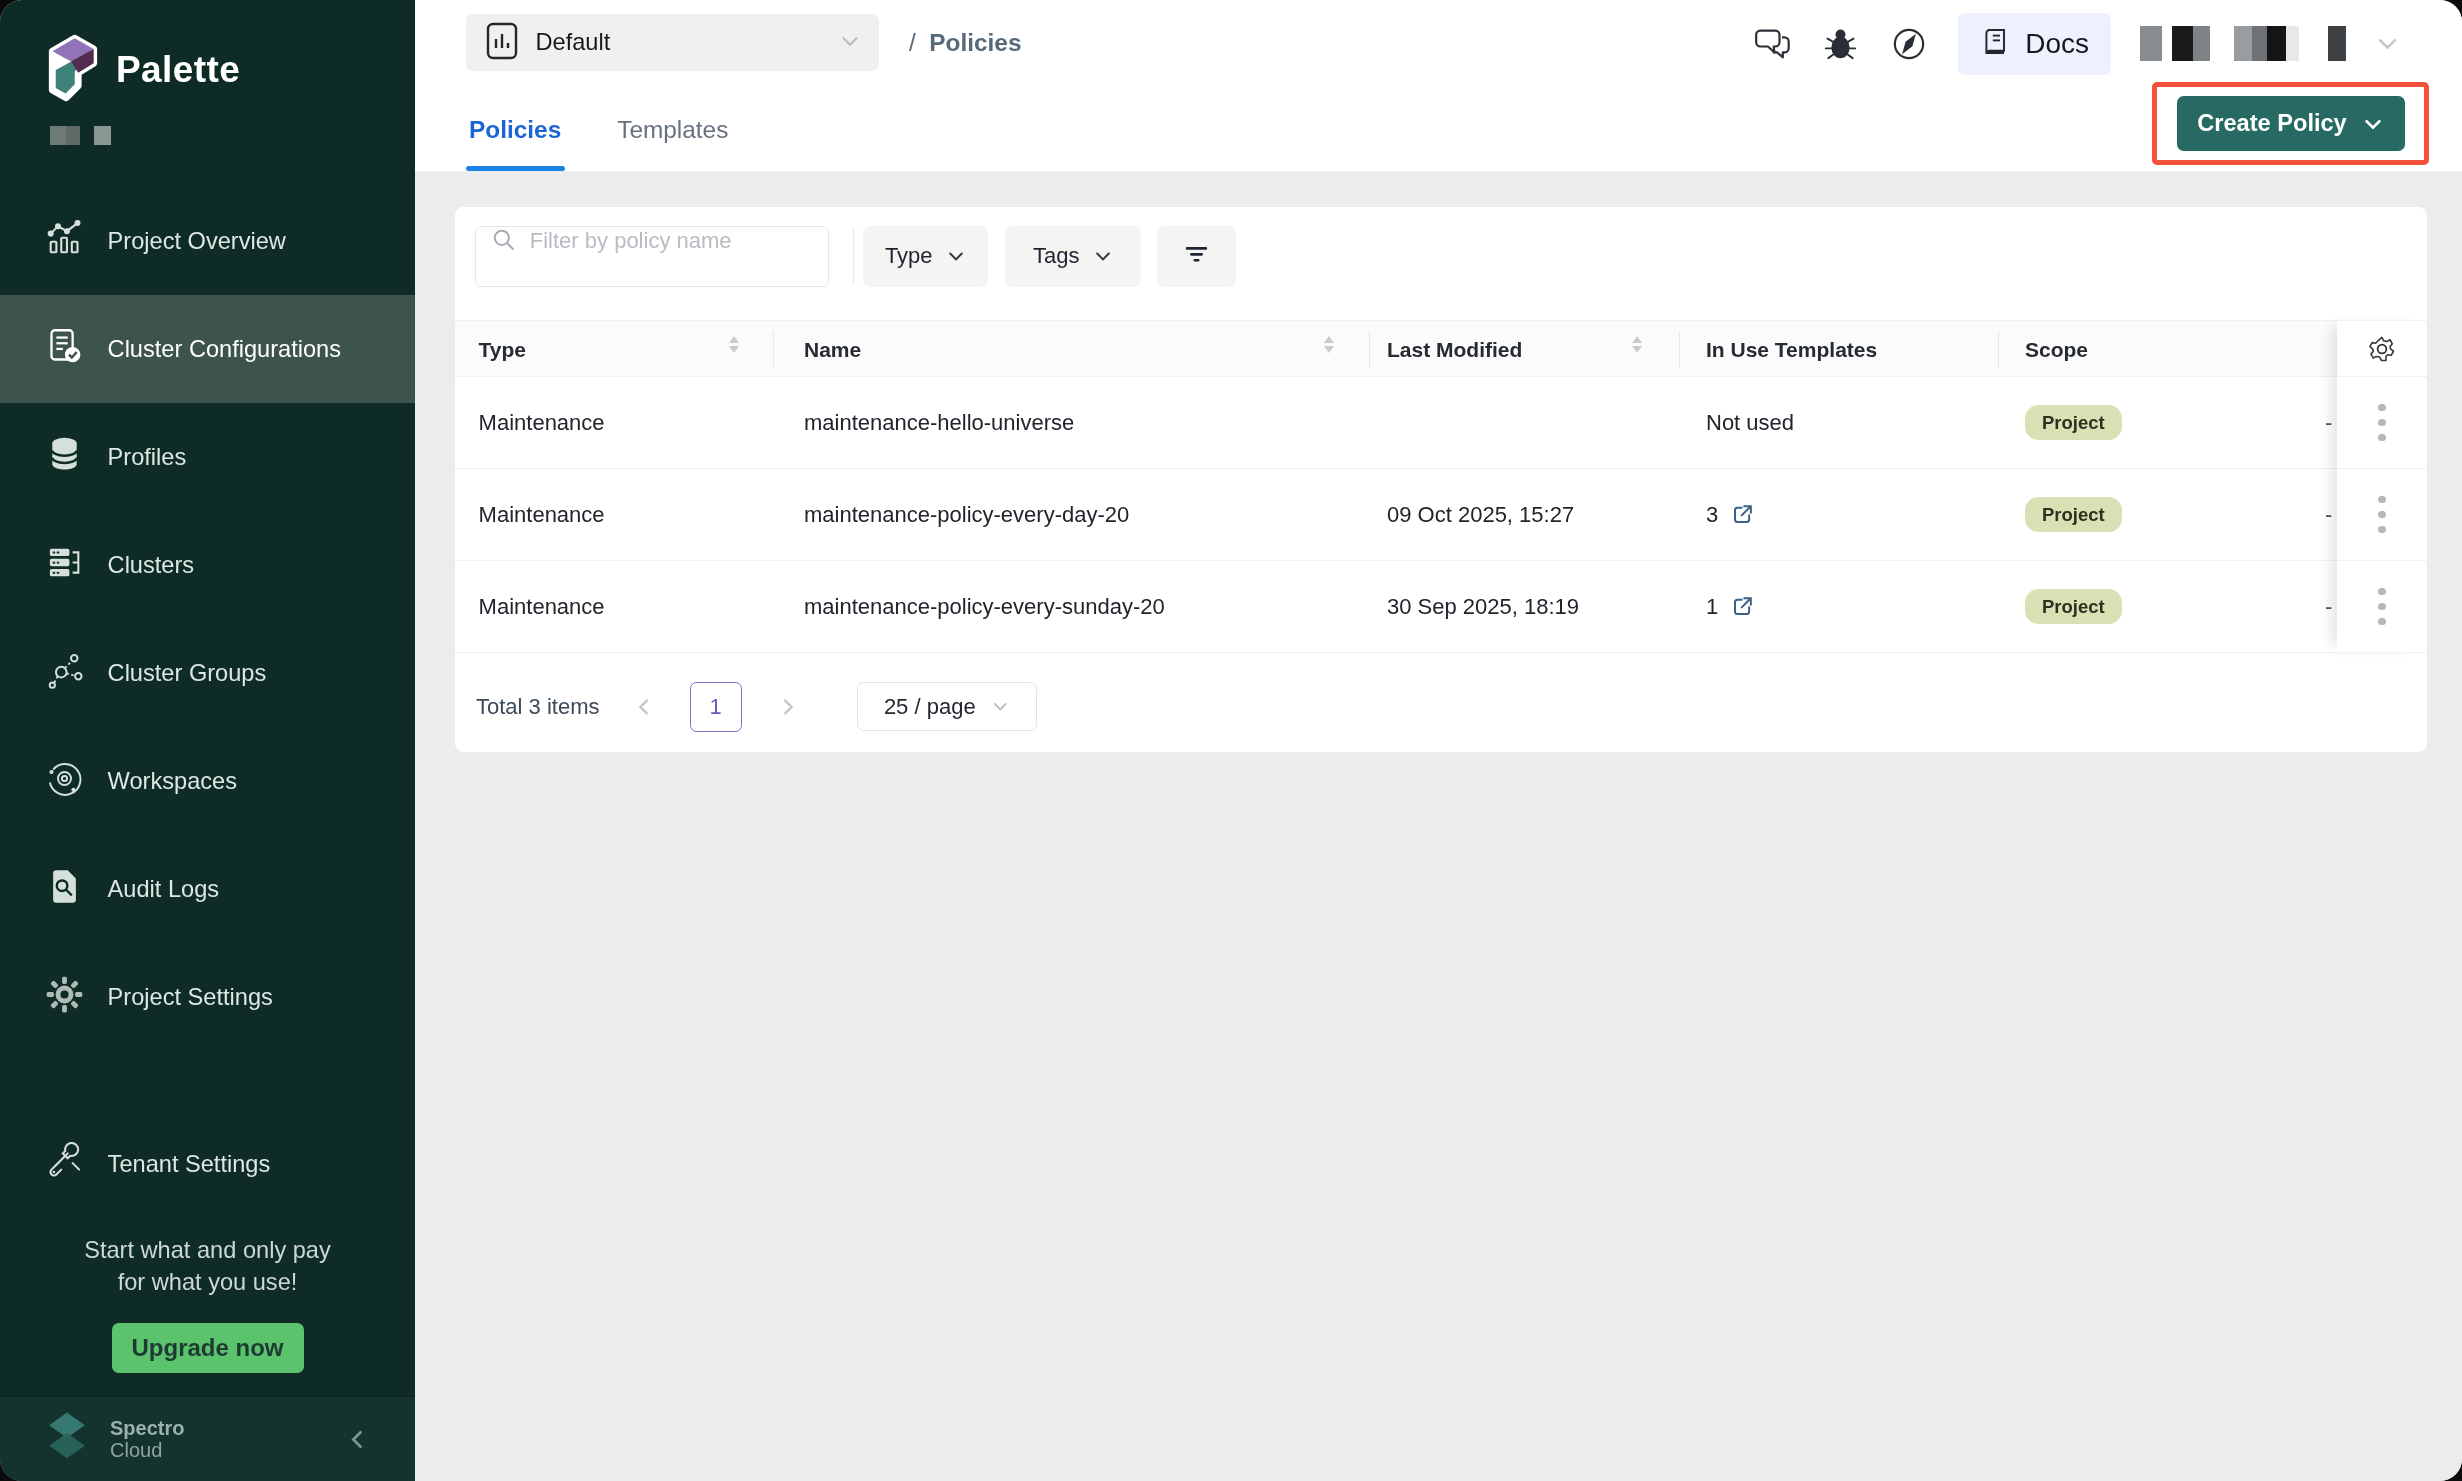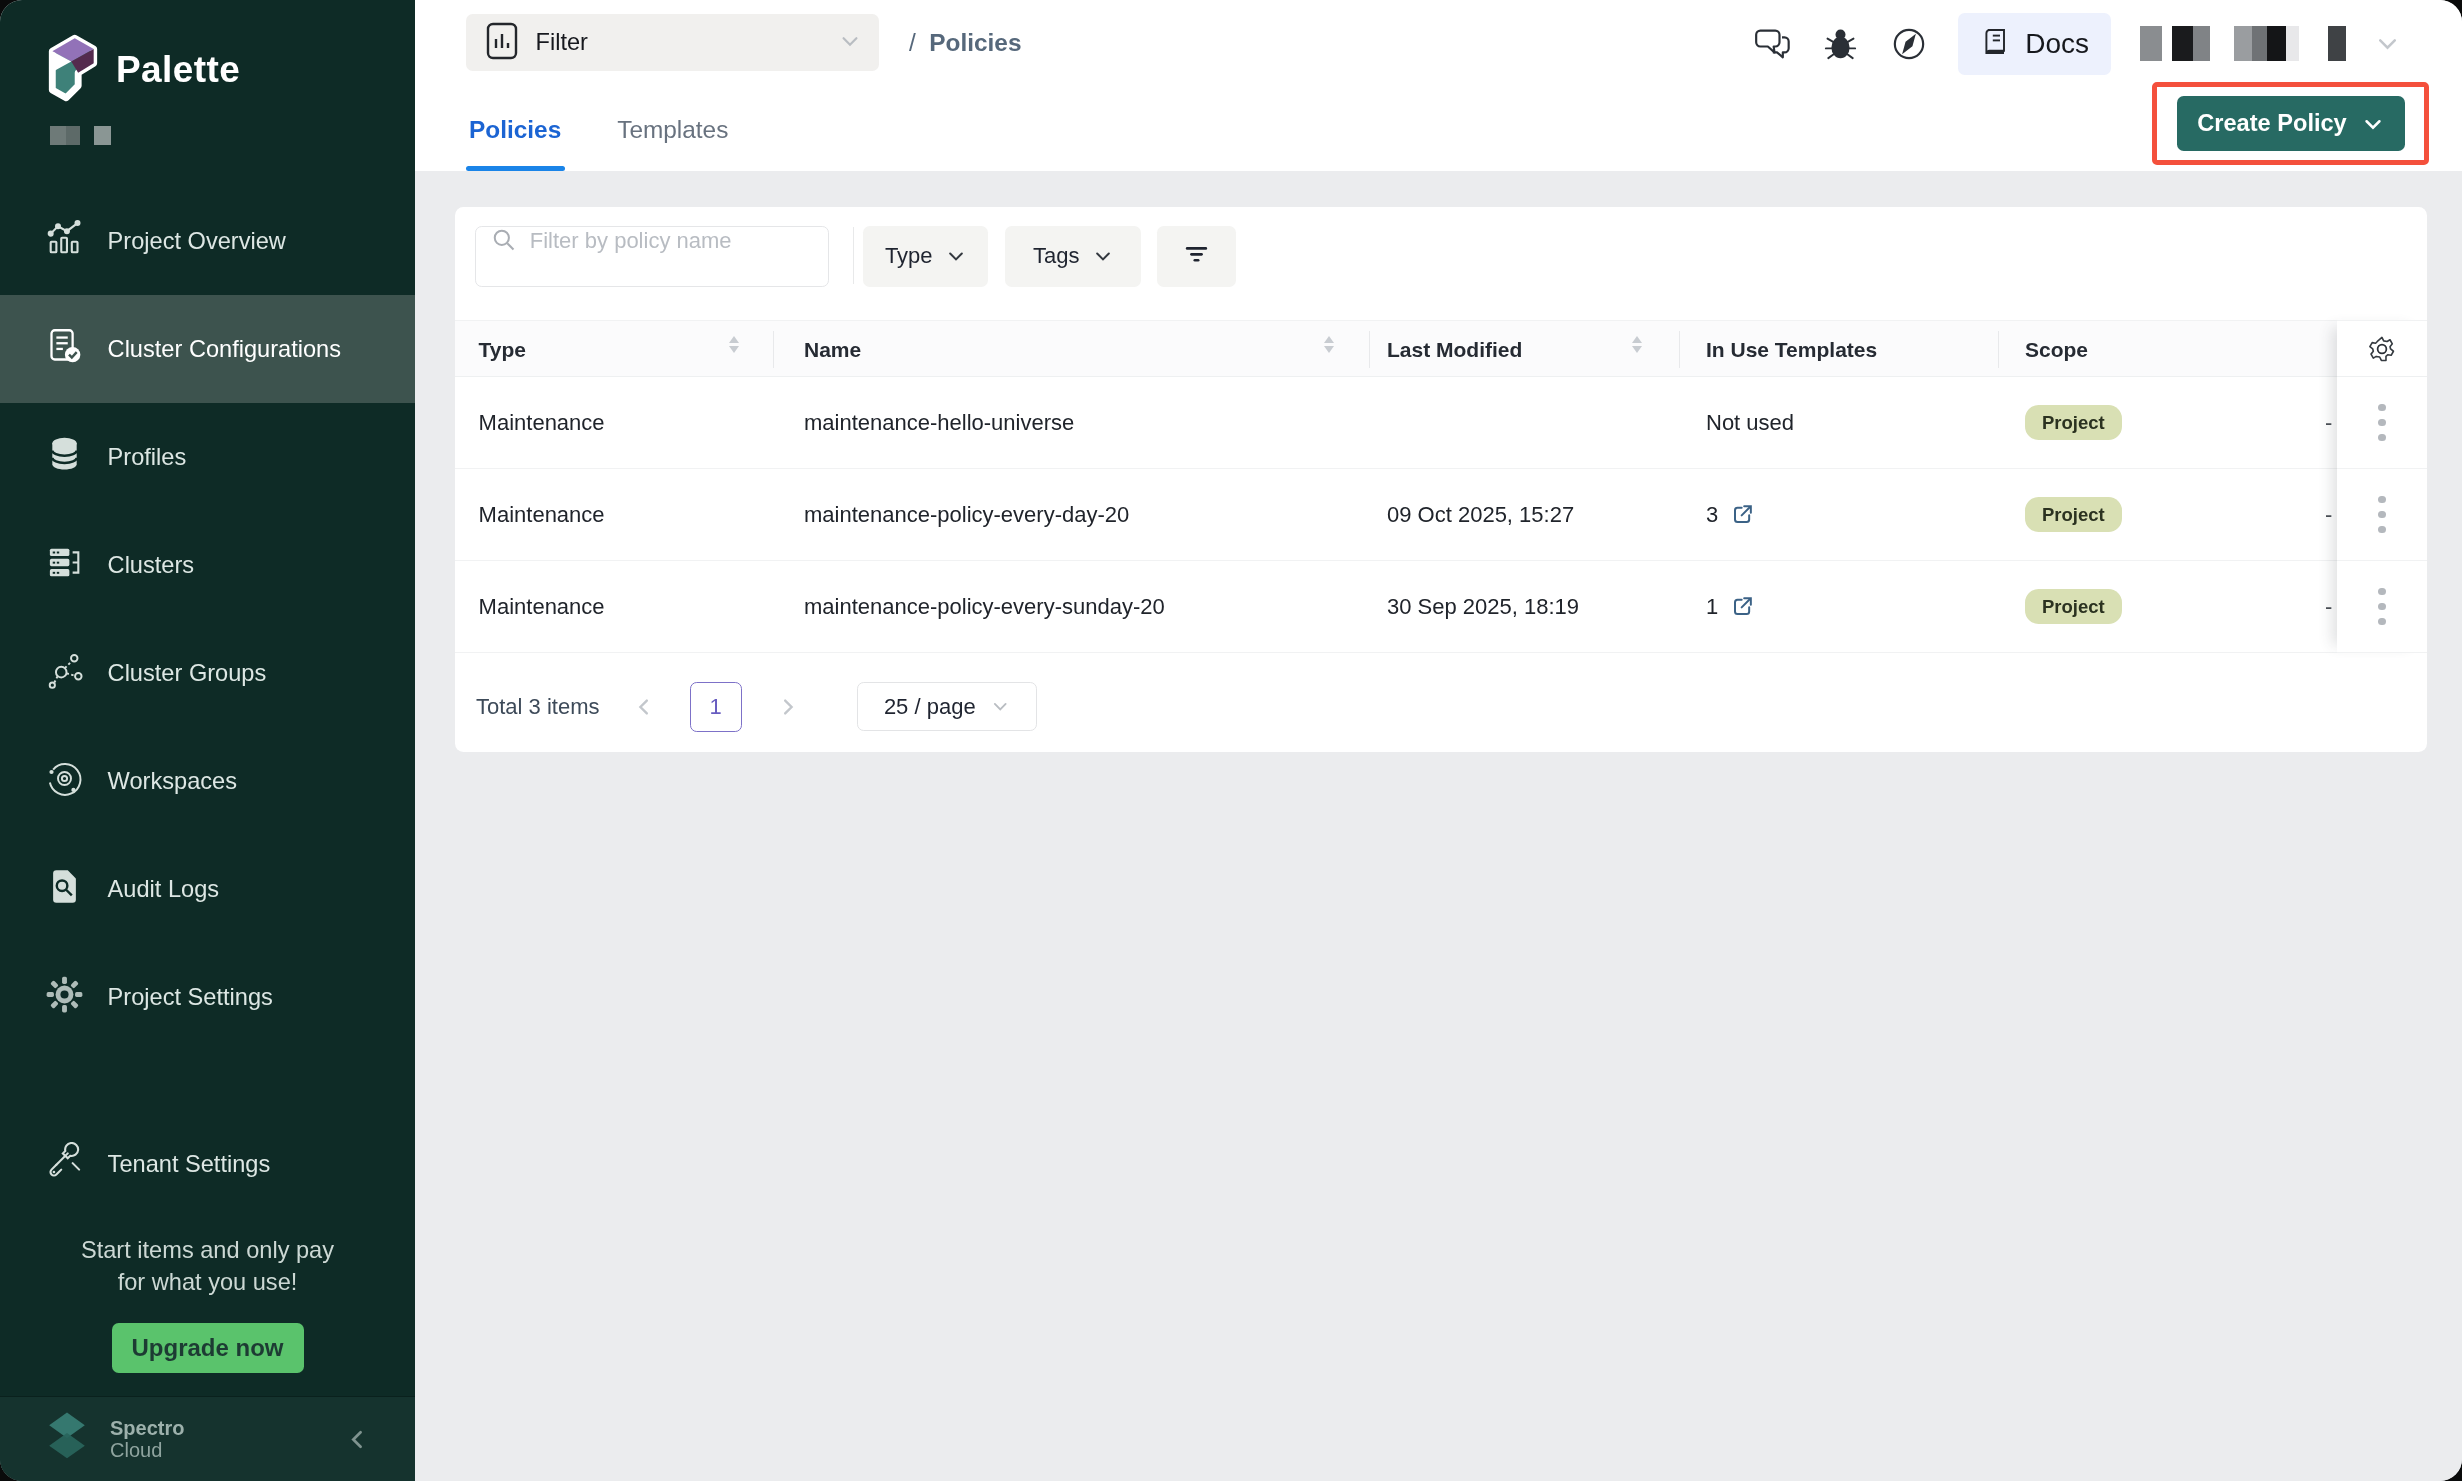--- a/index.html
+++ b/index.html
@@ -240,21 +240,21 @@
             <path d="M14 28 l-6 6 a4 4 0 0 0 6 6 l6 -6"></path>
             <line x1="34" y1="26" x2="42" y2="34"></line>
             <circle cx="11" cy="37" r="1.6" fill="#d5dfdb" stroke="none"></circle>
           </svg>
         </span>
         <span>Tenant Settings</span>
       </div>
     </nav>
 
     <div class="promo">
-      <div>Start items and only pay</div>
+      <div>Start what and only pay</div>
       <div>for what you use!</div>
     </div>
     <button class="upgrade-btn">Upgrade now</button>
 
     <div class="side-footer">
       <span>
         <svg width="56" height="56" viewBox="0 0 40 44">
           <path d="M20 2 L34 12 L20 22 L6 12 Z" fill="#35786f"></path>
           <path d="M20 18 L34 28 L20 38 L6 28 Z" fill="#29655c" opacity="0.92"></path>
         </svg>
@@ -276,21 +276,21 @@
       <div class="hdr-left">
         <div class="proj-select">
           <span>
             <svg width="34" height="40" viewBox="0 0 34 40" fill="none" stroke="#23262b" stroke-width="2.4">
               <rect x="3" y="3" width="28" height="34" rx="5"></rect>
               <line x1="11" y1="27" x2="11" y2="18"></line>
                 <line x1="17" y1="27" x2="17" y2="13"></line>
                 <line x1="23" y1="27" x2="23" y2="22"></line>
             </svg>
           </span>
-          <span class="lbl">Filter</span>
+          <span class="lbl">Default</span>
           <span class="chev">
             <svg width="22" height="22" viewBox="0 0 24 24" fill="none" stroke="#b9bdc2" stroke-width="2.4" stroke-linecap="round">
                 <polyline points="5,9 12,16 19,9"></polyline>
               </svg>
           </span>
         </div>
         <div class="crumbs">
           <span>/</span>
           <span class="cur">Policies</span>
         </div>

